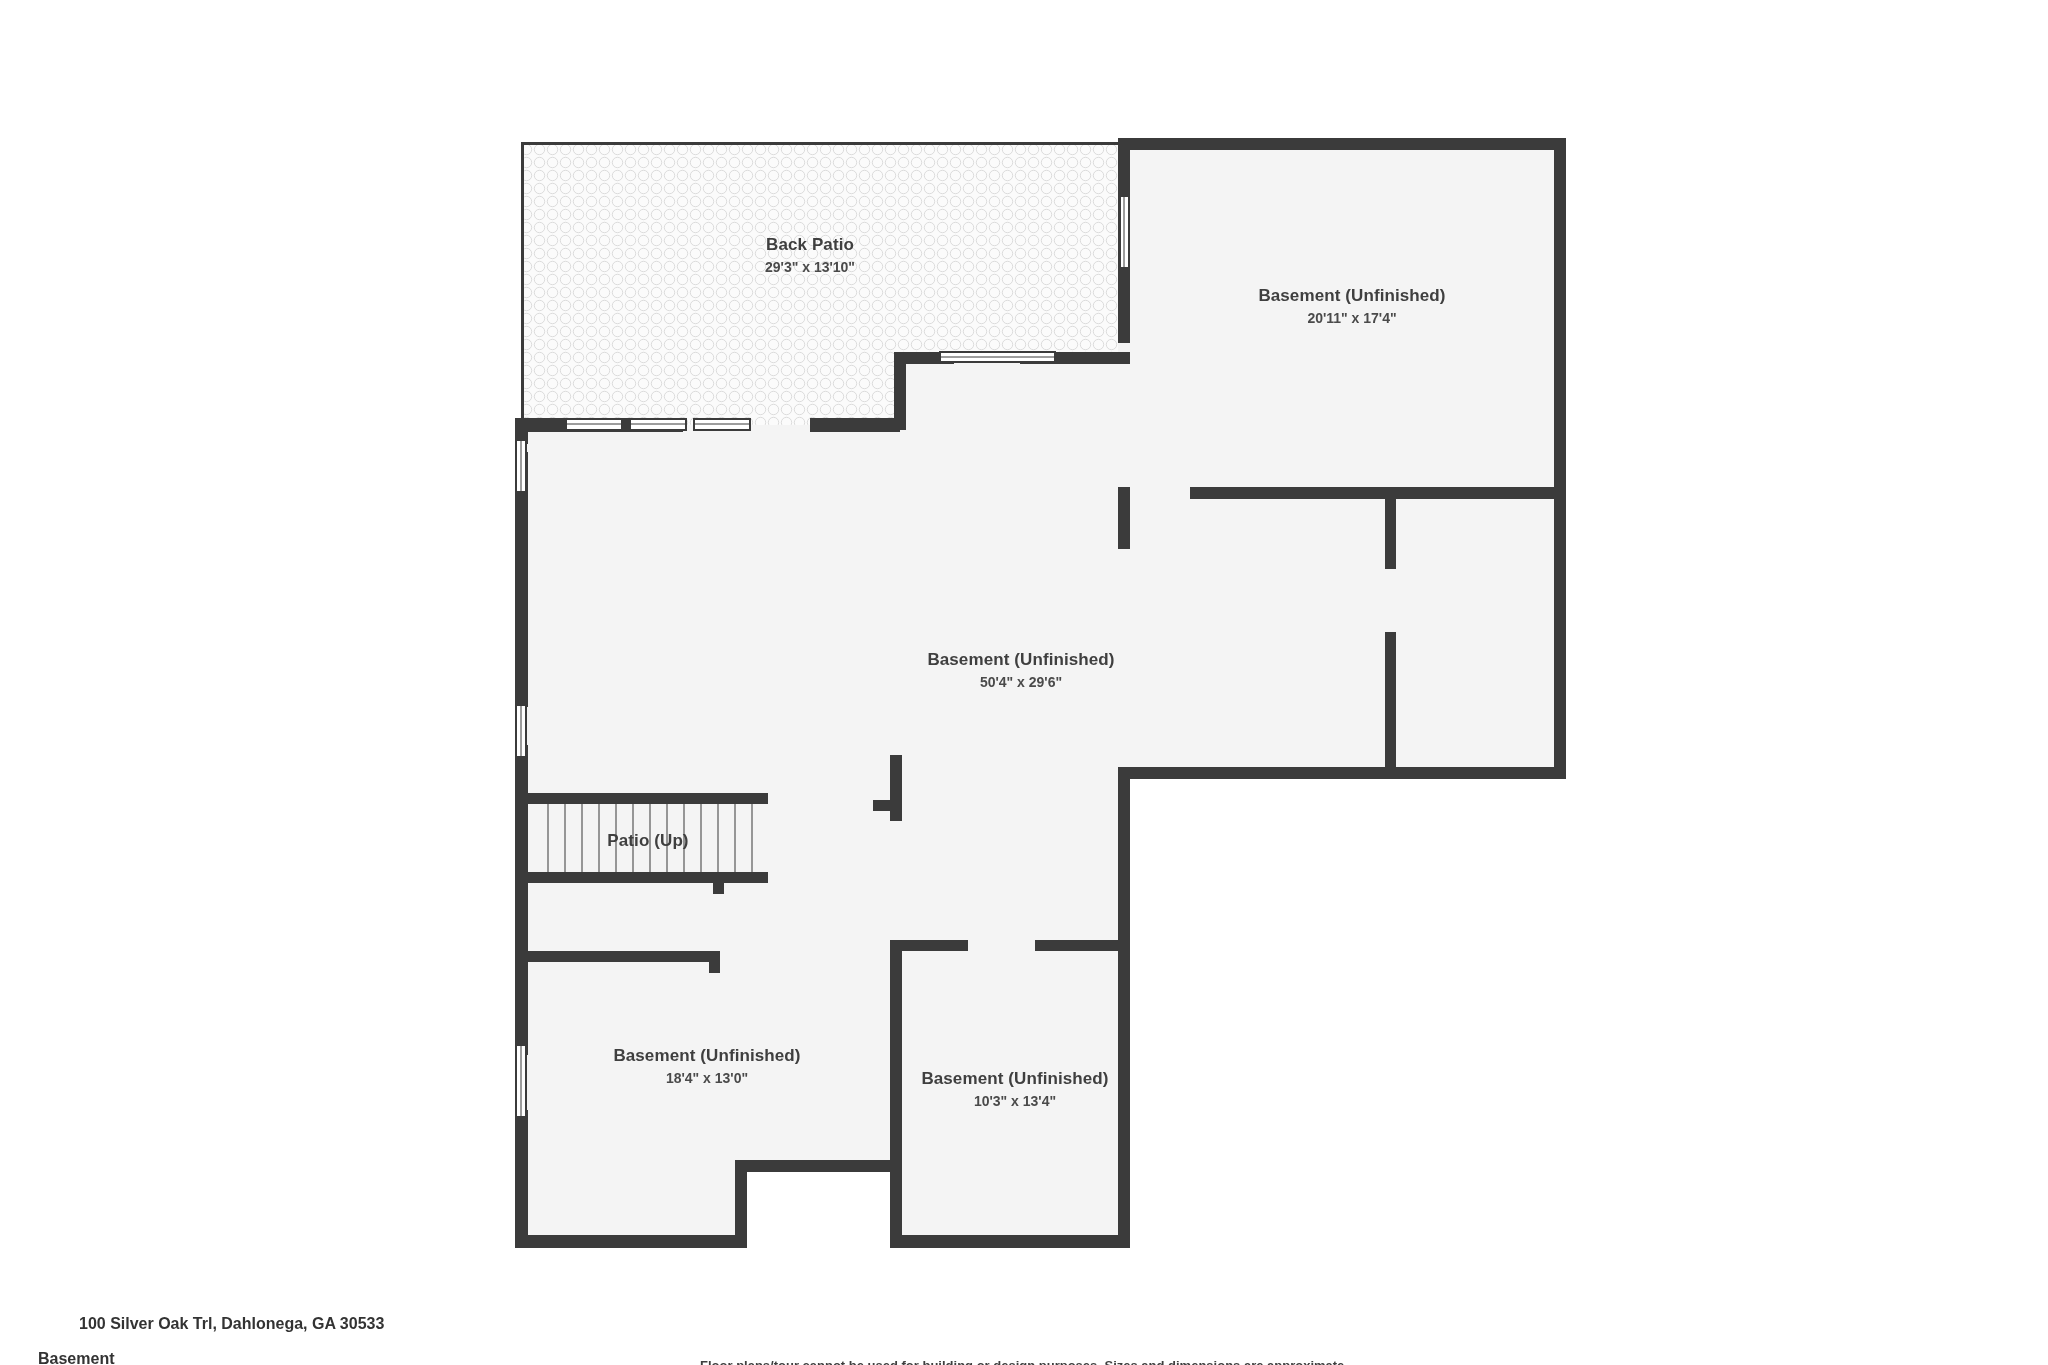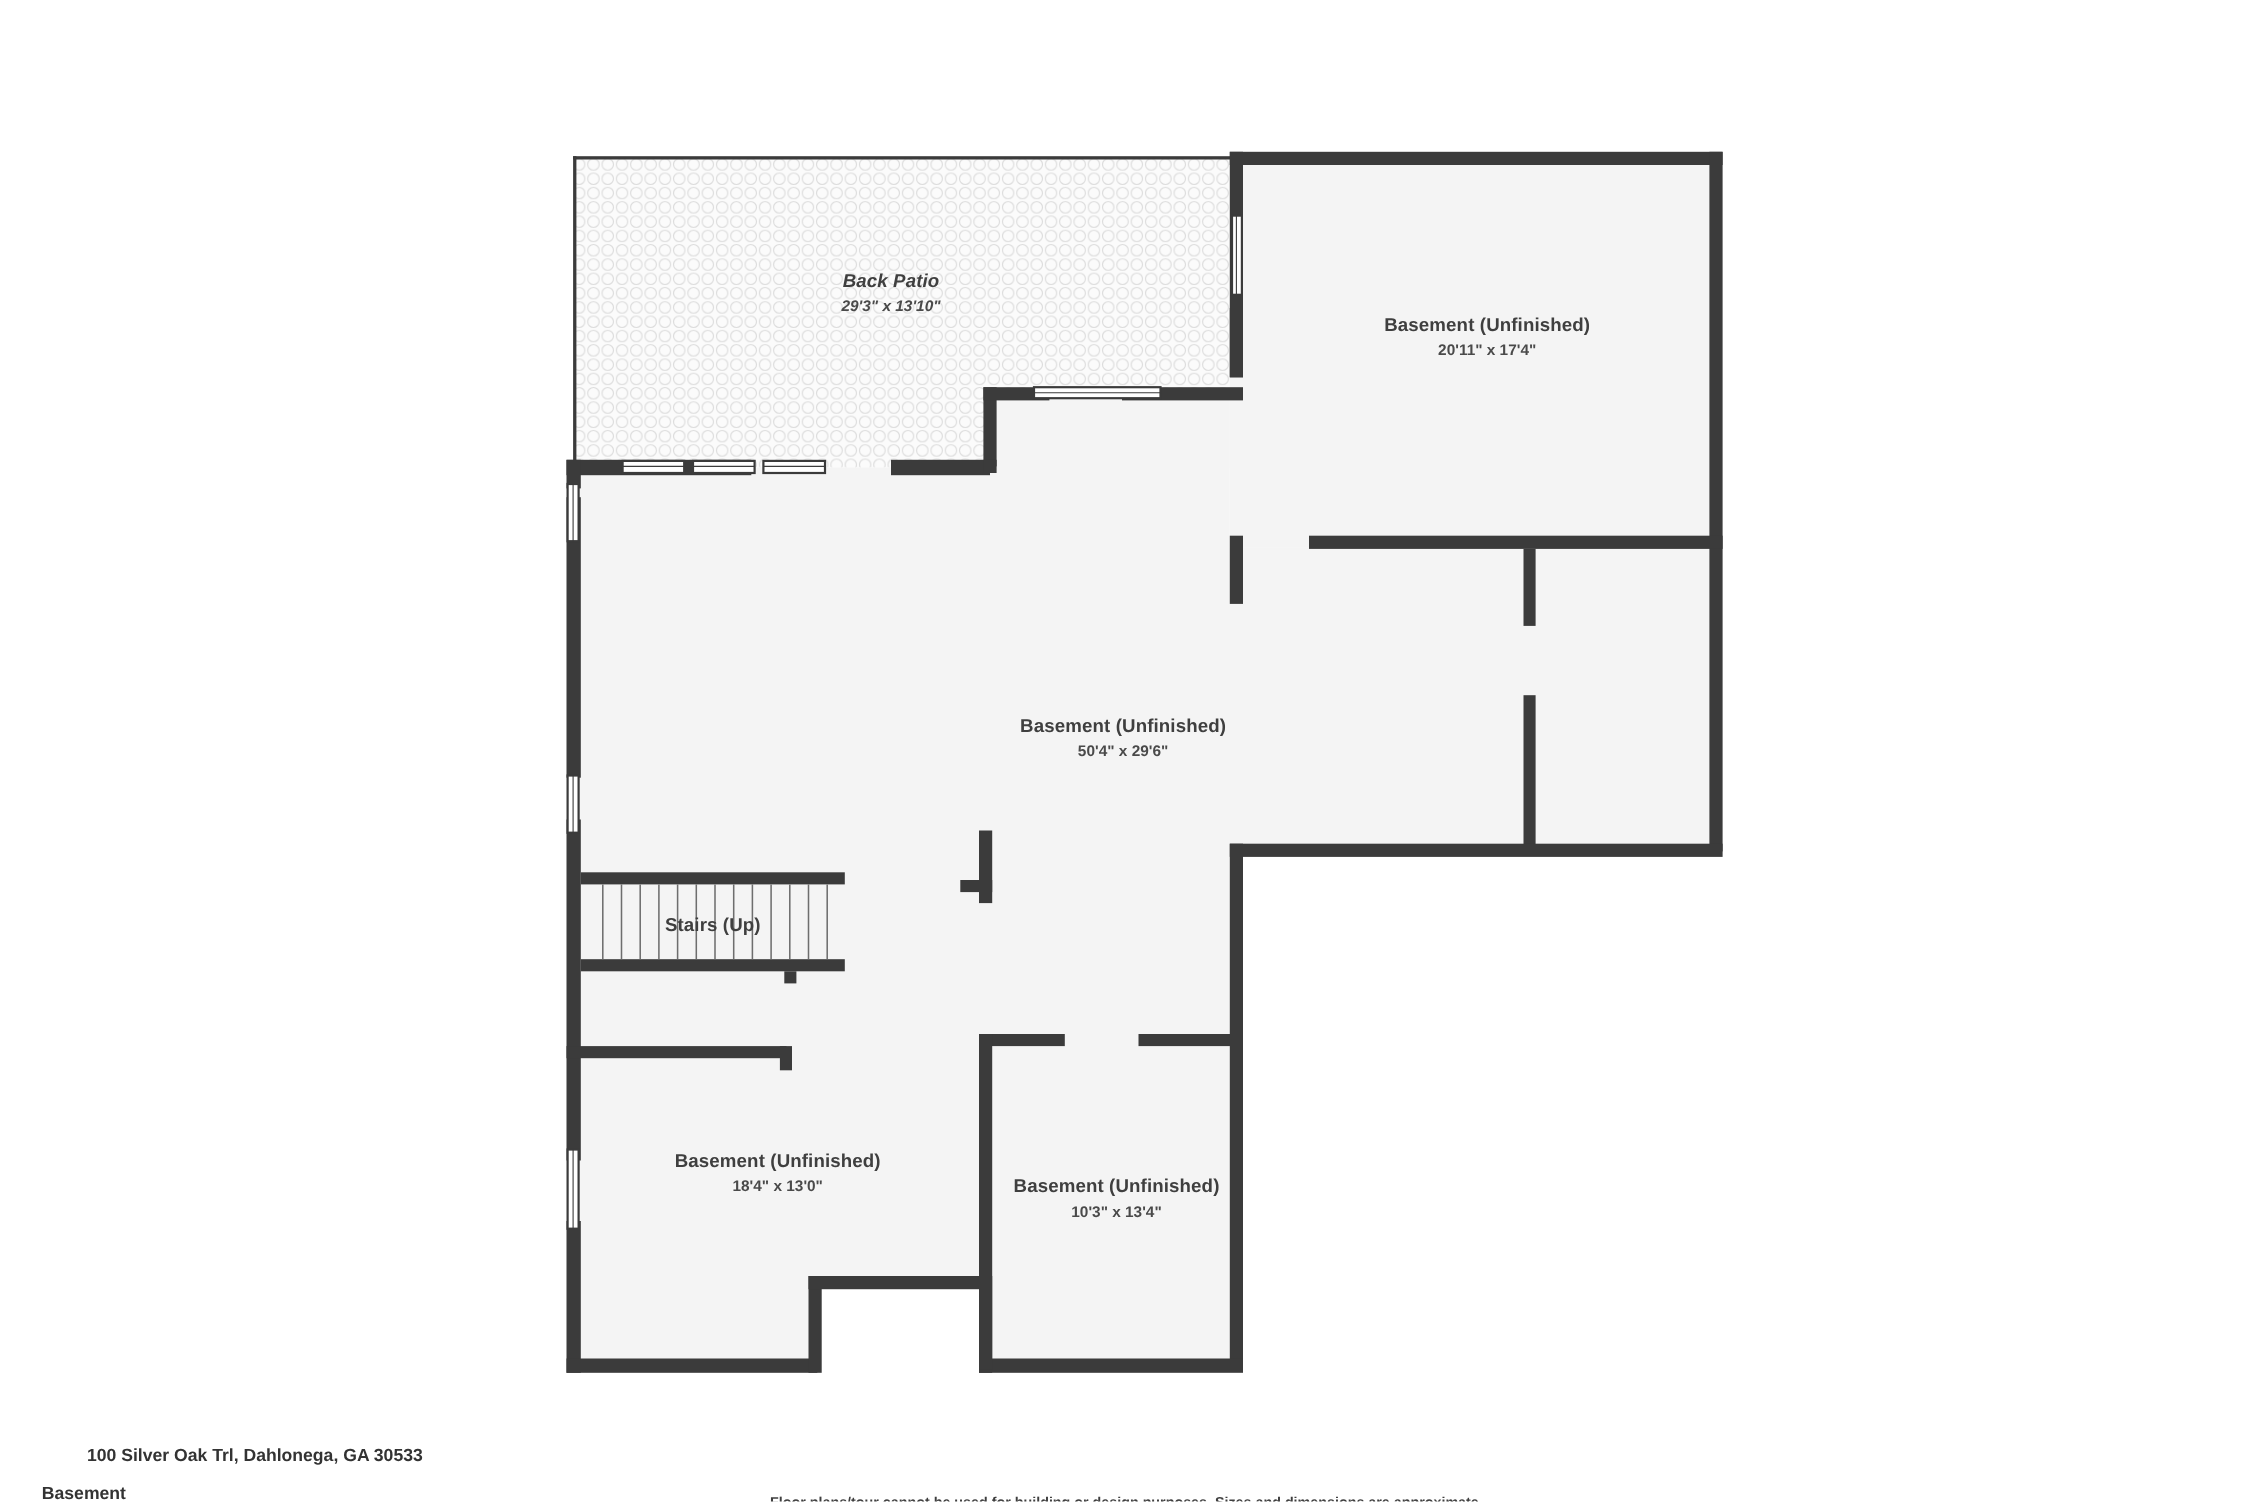--- a/index.html
+++ b/index.html
@@ -187,37 +187,37 @@
     <line x1="650" y1="804" x2="650" y2="872"></line>
     <line x1="667" y1="804" x2="667" y2="872"></line>
     <line x1="684" y1="804" x2="684" y2="872"></line>
     <line x1="701" y1="804" x2="701" y2="872"></line>
     <line x1="718" y1="804" x2="718" y2="872"></line>
     <line x1="735" y1="804" x2="735" y2="872"></line>
     <line x1="752" y1="804" x2="752" y2="872"></line>
   </g>
 </svg>
 
-<div class="room-label" style="left:810px; top:266px;font-style:italic;">
+<div class="room-label" style="left:810px; top:255px;">
   <div class="room-name">Back Patio</div>
   <div class="room-dims">29'3" x 13'10"</div>
 </div>
 
 <div class="room-label" style="left:1352px; top:306px;">
   <div class="room-name">Basement (Unfinished)</div>
   <div class="room-dims">20'11" x 17'4"</div>
 </div>
 
 <div class="room-label" style="left:1021px; top:670px;">
   <div class="room-name">Basement (Unfinished)</div>
   <div class="room-dims">50'4" x 29'6"</div>
 </div>
 
 <div class="room-label" style="left:648px; top:841px;">
-  <div class="room-name">Stairs (Up)</div>
+  <div class="room-name">Patio (Up)</div>
 </div>
 
 <div class="room-label" style="left:707px; top:1066px;">
   <div class="room-name">Basement (Unfinished)</div>
   <div class="room-dims">18'4" x 13'0"</div>
 </div>
 
 <div class="room-label" style="left:1015px; top:1089px;">
   <div class="room-name">Basement (Unfinished)</div>
   <div class="room-dims">10'3" x 13'4"</div>

